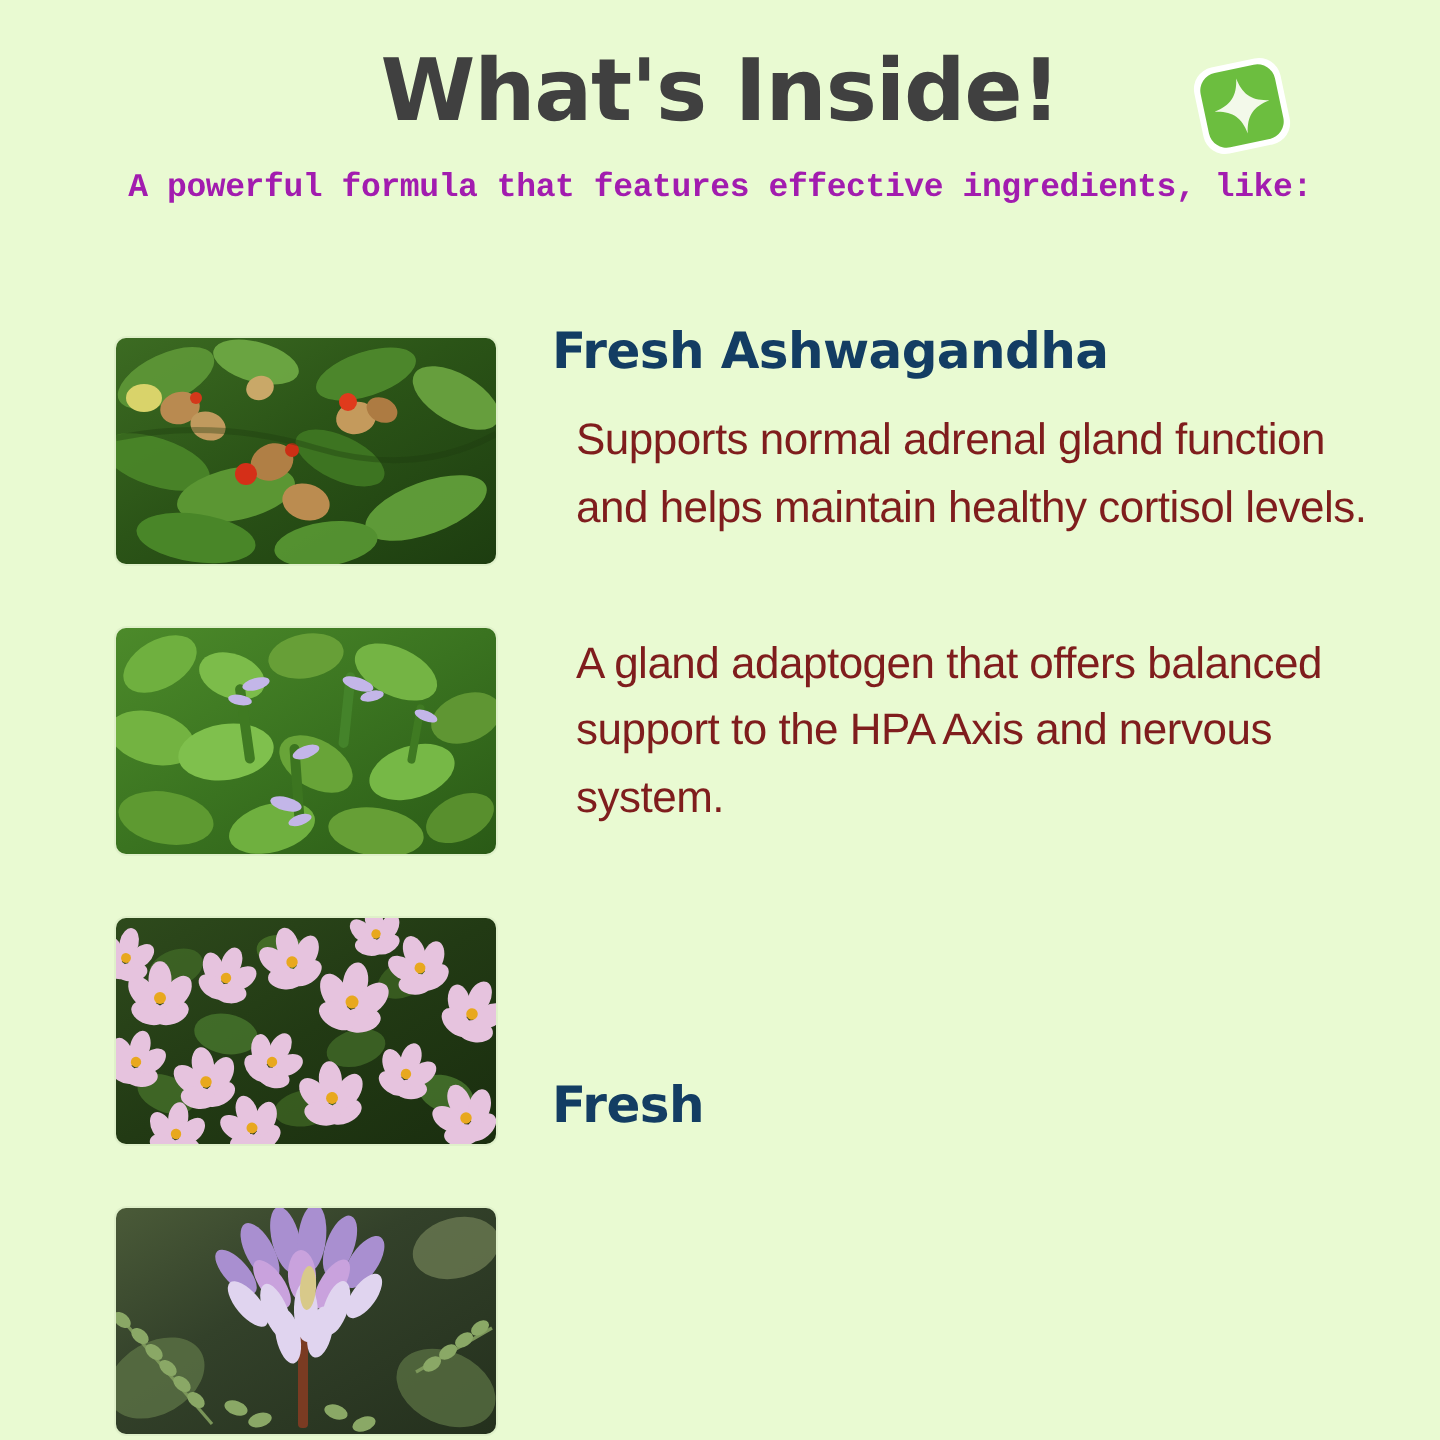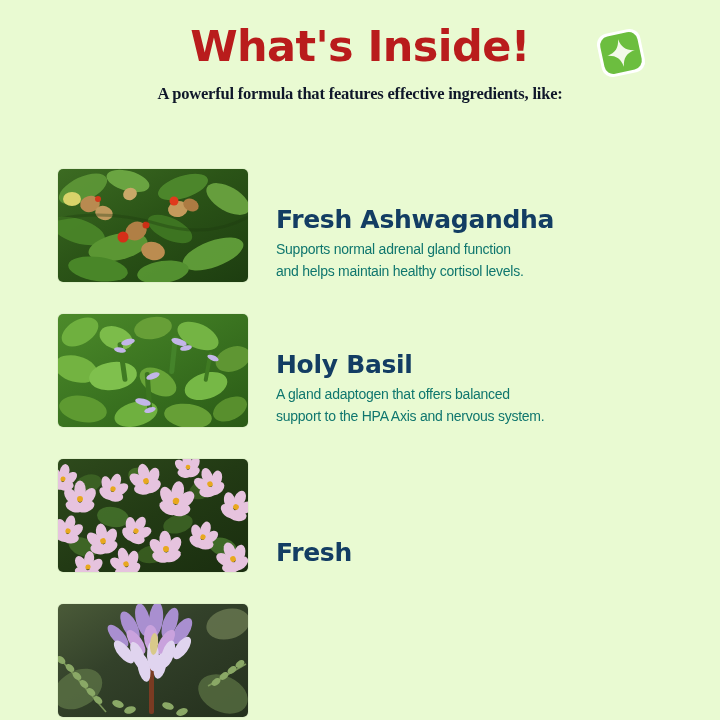--- a/index.html
+++ b/index.html
@@ -25,33 +25,33 @@
 
   
   .header {
     position: relative;
     padding-top: 22px;
     text-align: center;
   }
   .title {
     font-size: 43px;
     font-weight: bold;
-    color: #b91c1c;
+    color: #404040;
     letter-spacing: -0.6px;
     line-height: 1.12;
     margin: 0;
     font-family: "DejaVu Sans", sans-serif;
   }
   .subtitle {
     font-size: 16.5px;
     font-weight: bold;
-    color: #0f172a;
+    color: #a21caf;
     margin: 14px 0 0 0;
     letter-spacing: -0.2px;
-    font-family: Liberation Serif, serif;
+    font-family: Liberation Mono, monospace;
   }
 
   
   .logo {
     position: absolute;
     left: 590px;
     top: 22px;
     width: 62px;
     height: 62px;
   }
@@ -90,24 +90,24 @@
   .ing-name {
     font-size: 25px;
     font-weight: bold;
     color: #133d63;
     margin: 0 0 4px 0;
     letter-spacing: -0.3px;
     line-height: 1.2;
     font-family: "DejaVu Sans", sans-serif;
   }
   .ing-desc {
-    font-size: 14px;
-    color: #0f766e;
+    font-size: 22px;
+    color: #7f1d1d;
     line-height: 1.52;
-    margin: 0;
+    margin: 12px;
     letter-spacing: -0.25px;
     white-space: pre-line;
     font-family: "Liberation Sans", sans-serif;
   }
 </style>
 </head>
 <body>
 
 <div class="page">
 
@@ -215,21 +215,20 @@
               <ellipse cx="128" cy="34" rx="6" ry="2.6" transform="rotate(-12 128 34)"></ellipse>
               <ellipse cx="95" cy="62" rx="7" ry="3" transform="rotate(-20 95 62)"></ellipse>
               <ellipse cx="85" cy="88" rx="8" ry="3.4" transform="rotate(14 85 88)"></ellipse>
               <ellipse cx="92" cy="96" rx="6" ry="2.6" transform="rotate(-18 92 96)"></ellipse>
               <ellipse cx="155" cy="44" rx="6" ry="2.6" transform="rotate(22 155 44)"></ellipse>
             </g>
           </g>
         </svg>
       </div>
       <div class="copy">
-        <h2 class="ing-name">Holy Basil</h2>
         <p class="ing-desc">A gland adaptogen that offers balanced
 support to the HPA Axis and nervous system.</p>
       </div>
     </div>
 
     <div class="row">
       <div class="thumb">
         <svg viewBox="0 0 190 113" xmlns="http://www.w3.org/2000/svg">
           <defs>
             <linearGradient id="bc-bg" x1="0" y1="0" x2="1" y2="1">

